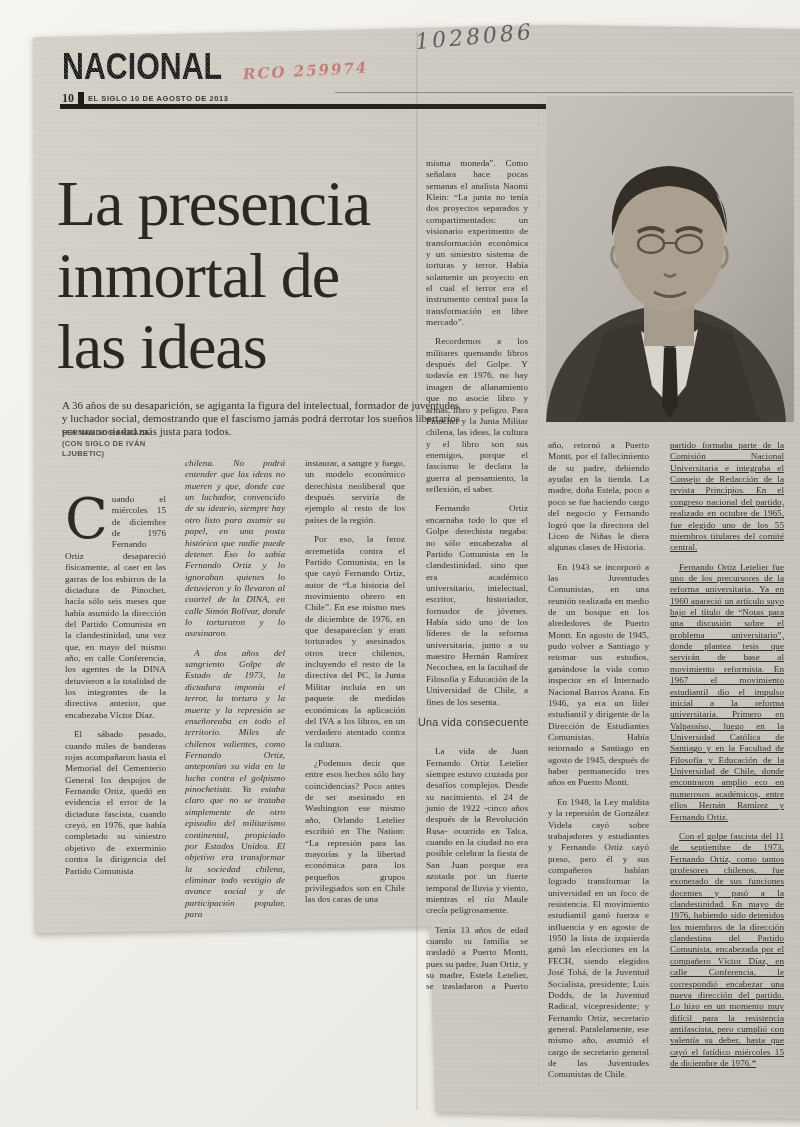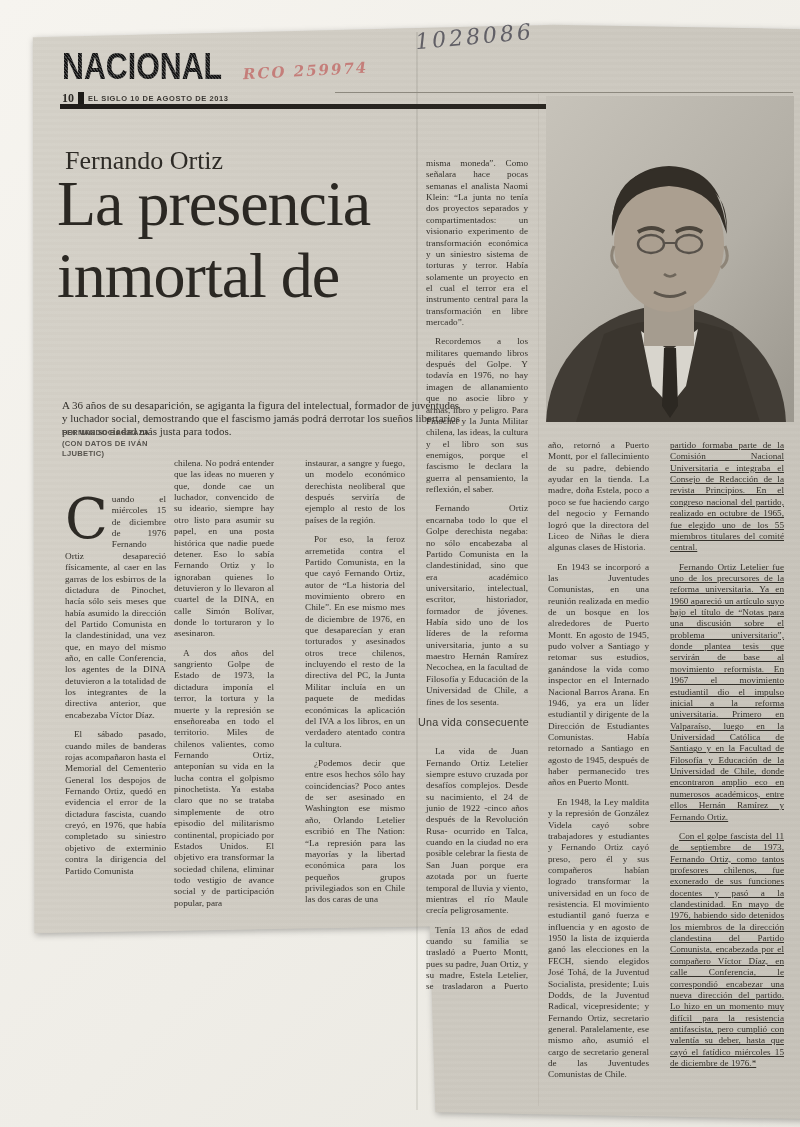--- a/index.html
+++ b/index.html
@@ -47,21 +47,21 @@
 
   
   .photo{position:absolute;left:546px;top:96px;width:248px;height:326px;background:#b9b5ac;box-shadow:inset 0 0 12px rgba(0,0,0,.25);}
   .photo svg{display:block;width:100%;height:100%;}
 
   
   .col{position:absolute;font-size:9.2px;line-height:1.235;color:#34312b;text-align:justify;overflow:hidden;}
   .col p{margin:8px;text-indent:9px;}
   .col p.first{text-indent:0;}
   .col1{left:57px;top:486px;width:117px;height:424px;}
-  .col2{left:166px;top:450px;width:116px;height:472px;}
+  .col2{left:177px;top:450px;width:116px;height:472px;font-style:italic;}
   .col3{left:297px;top:450px;width:116px;height:464px;}
   .col4{left:418px;top:150px;width:118px;height:842px;}
   .col5{left:540px;top:432px;width:117px;height:662px;}
   .col6{left:662px;top:432px;width:130px;height:676px;text-decoration:underline;}
   .dropcap{float:left;font-size:56px;line-height:.78;padding:3px 4px 0 0;color:#2d2a25;font-family:"DejaVu Serif",serif;}
   .subhead{font-family:"Liberation Sans",sans-serif;font-size:10.8px;color:#3e3b35;margin:8px 0 17px;letter-spacing:.2px;}
 </style>
 </head>
 <body>
 
@@ -79,29 +79,29 @@
     <span class="pageno">10</span>
     <span class="pagesep"></span>
     <span class="paperdate">EL SIGLO 10 DE AGOSTO DE 2013</span>
   </div>
   <div class="thin-rule"></div>
   <div class="thick-rule"></div>
 
   <div class="hand-number">1028086</div>
   <div class="stamp">RCO 259974</div>
 
-  <div class="kicker">Fernando Ortiz</div>
   <div class="headline">
     <div>La presencia</div>
     <div>inmortal de</div>
+    <div>las ideas</div>
   </div>
   <div class="standfirst">A 36 años de su desaparición, se agiganta la figura del intelectual, formador de juventudes y luchador social, demostrando que el fascismo jamás podrá derrotar los sueños libertarios por una sociedad más justa para todos.</div>
   <div class="byline">
     <div>FERNANDO BARRAZA</div>
-    <div>(CON DATOS DE IVÁN</div>
+    <div>(CON SIGLO DE IVÁN</div>
     <div>LJUBETIC)</div>
   </div>
 
   <div class="photo">
     <svg viewBox="0 0 248 326" preserveAspectRatio="none">
       <defs>
         <linearGradient id="bgc" x1="0" y1="0" x2="1" y2="1">
           <stop offset="0" stop-color="#c7c3ba"></stop>
             <stop offset=".6" stop-color="#b3afa6"></stop>
             <stop offset="1" stop-color="#9b978e"></stop>

